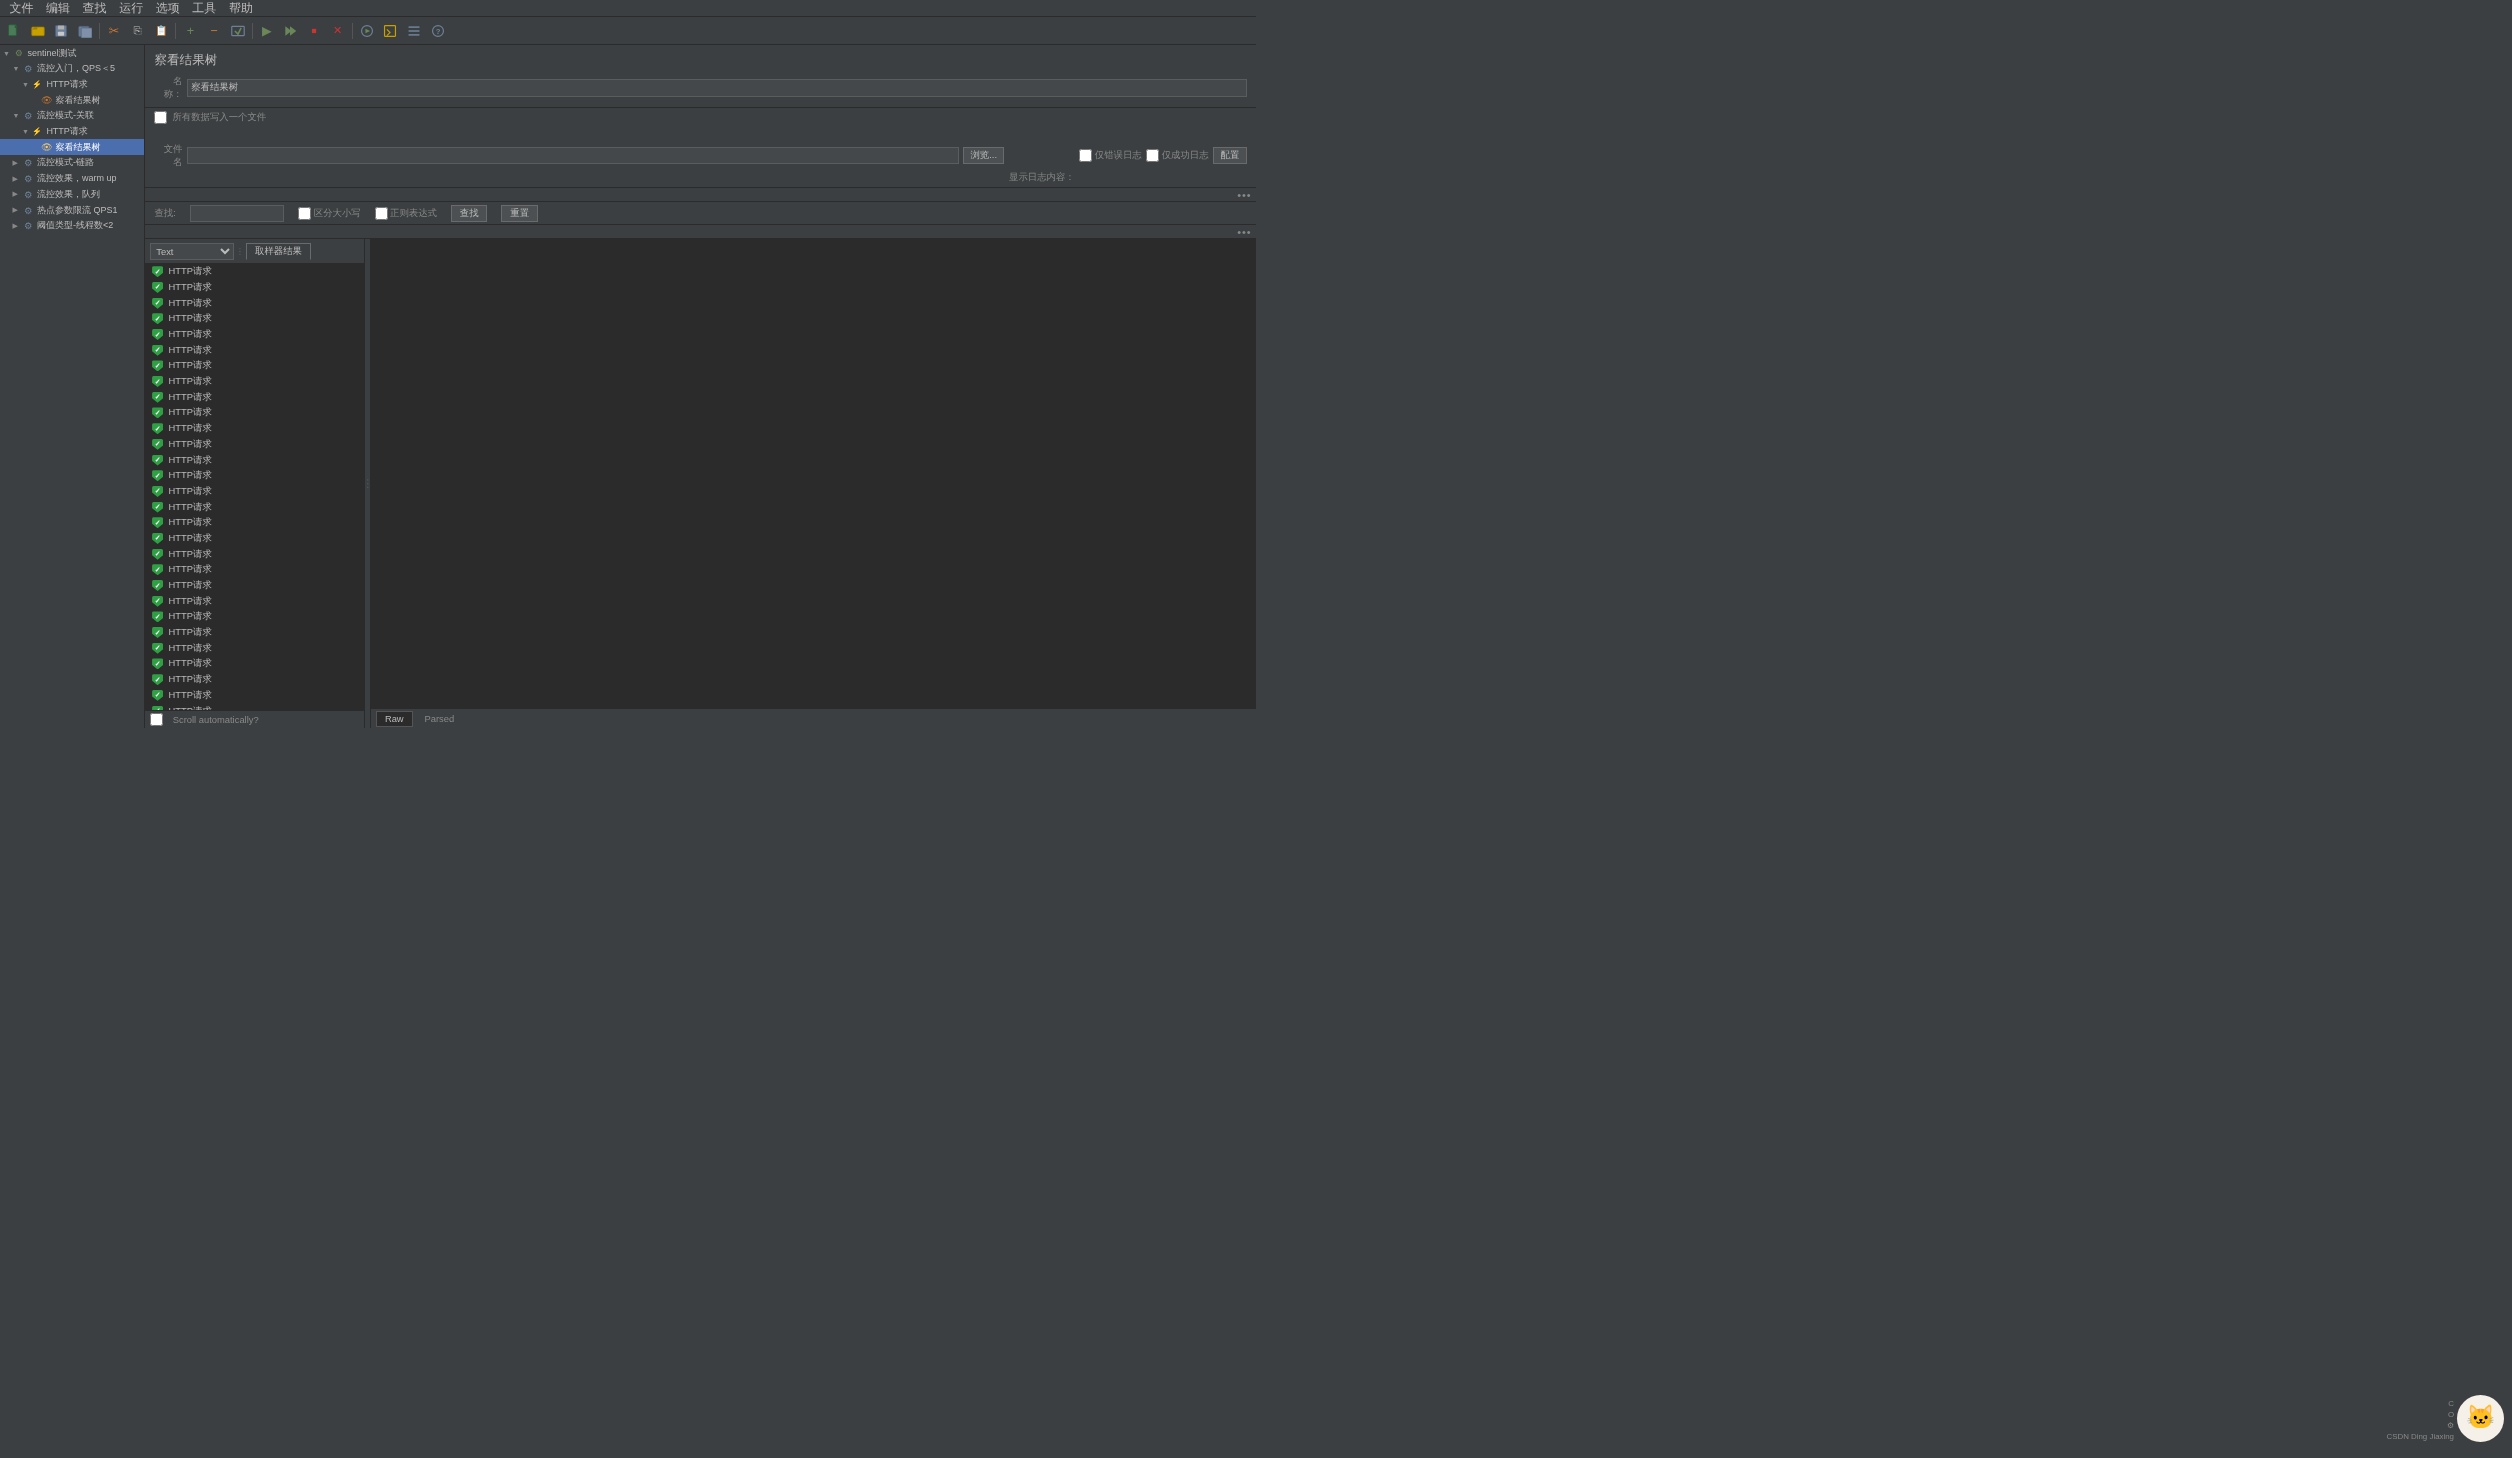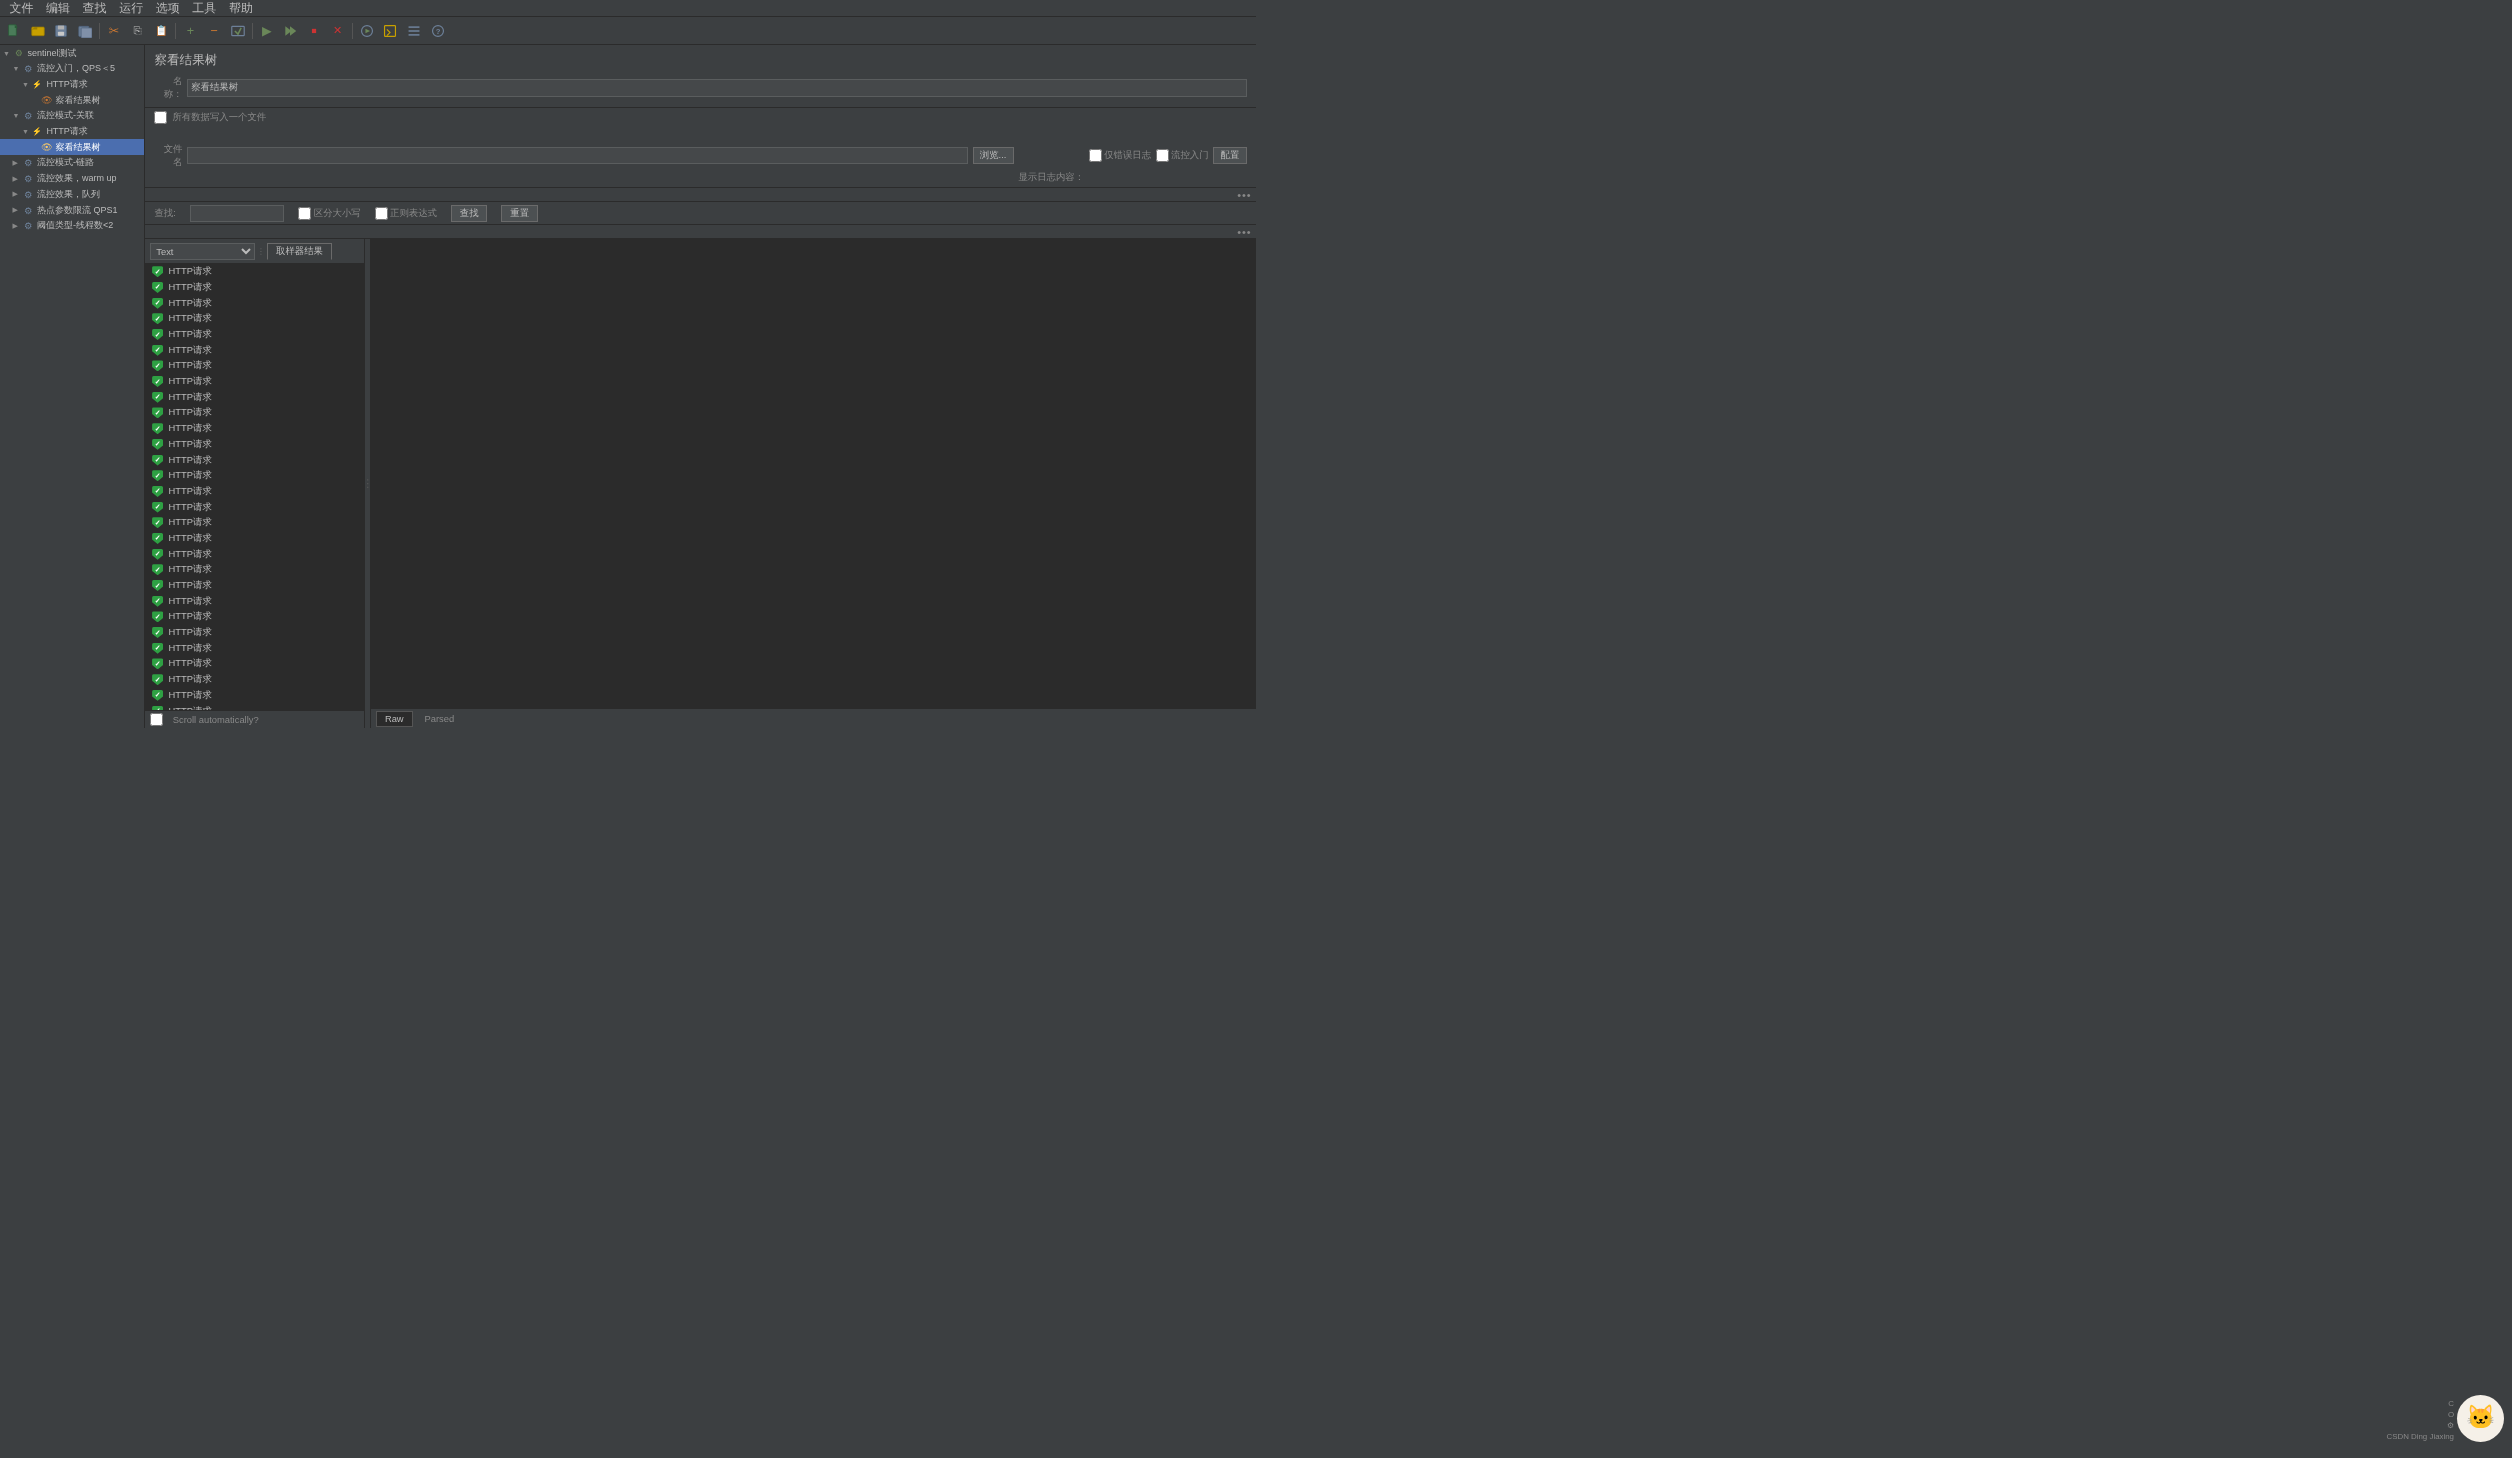--- a/index.html
+++ b/index.html
@@ -273,21 +273,21 @@
 
     
     .dropdown-row {
       display: flex;
       align-items: center;
       padding: 3.1px 4.7px;
       border-bottom: 0.8px solid #2b2b2b;
       gap: 3.1px;
     }
     .type-select {
-      width: 105px;
+      width: 84px;
       height: 17.3px;
       background: #45484a;
       border: 0.8px solid #5a5d5e;
       color: #bbbbbb;
       font-size: 9.4px;
       font-family: inherit;
       padding: 0 1.6px;
     }
     .results-tab {
       padding: 1.6px 7.9px;
@@ -652,21 +652,21 @@
         <span class="file-label">文件名</span>
         <input class="file-input" type="text" style="">
         <button class="btn-small">浏览...</button>
         <span style="color:#888; font-size:9.4px;margin-top:44px;">显示日志内容：</span>
         <label class="checkbox-label">
           <input type="checkbox" style="">
           <span>仅错误日志</span>
         </label>
         <label class="checkbox-label">
           <input type="checkbox" style="">
-          <span>流控入门</span>
+          <span>仅成功日志</span>
         </label>
         <button class="btn-config">配置</button>
       </div>
     </div>
 
     <div class="section-divider">
       <span class="dots-btn">•••</span>
     </div>
 
     <div class="search-row">

